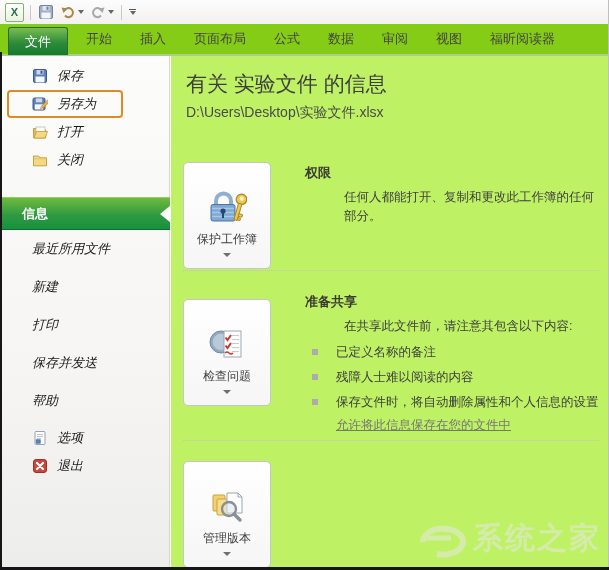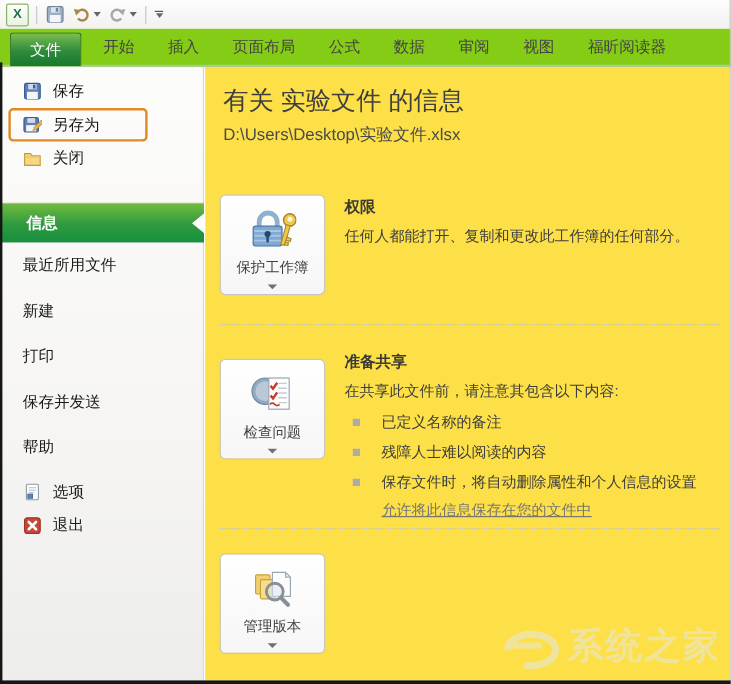--- a/index.html
+++ b/index.html
@@ -29,53 +29,53 @@
   .file-tab{position:absolute;left:8px;top:3px;width:58px;height:27px;border-radius:3px 3px 0 0;
     background:linear-gradient(#7abd52,#2e8b3a 55%,#17792f);border:1px solid #2a6e2c;border-bottom:none;
     color:#fff;font-size:13px;display:flex;align-items:center;justify-content:center;}
   .tabs{position:absolute;left:72px;top:0;height:30px;display:flex;align-items:center;}
   .tab{padding:0 14px;font-size:13px;color:#444;height:100%;display:flex;align-items:center;}
 
   
   .sidebar{position:absolute;top:56px;left:0;width:170px;bottom:3px;
     background:linear-gradient(180deg,#fcfcfb 0%,#f6f5f3 60%,#ededeb 100%);
     border-right:1px solid #d9d8d6;box-sizing:border-box;padding-top:6px;z-index:5;}
-  .side-item{height:28px;display:flex;align-items:center;padding-left:19px;font-size:13px;color:#1a1a1a;position:relative;}
+  .side-item{height:28px;display:flex;align-items:center;padding-left:32px;font-size:13px;color:#1a1a1a;position:relative;font-style:italic;}
   .side-item .sicon{width:16px;height:16px;margin-right:9px;flex:none;display:flex;}
   .side-item.tall{height:38px;}
   .hl-box{position:absolute;left:7px;right:46px;top:0px;bottom:0px;border:2px solid #dd8a27;border-radius:4px;pointer-events:none;}
   .side-sel{height:33px;margin:21px 0 0 0;display:flex;align-items:center;padding-left:22px;
     background:linear-gradient(180deg,#70ba3f 0%,#2f9a40 55%,#17913f 100%);
     border-top:1px solid #96ce59;border-bottom:1px solid #0b6e2e;
     color:#fff;font-size:13px;font-weight:bold;position:relative;width:170px;box-sizing:border-box;}
   .side-sel .notch{position:absolute;right:-1px;top:50%;transform:translateY(-50%);width:0;height:0;
     border-top:9px solid transparent;border-bottom:9px solid transparent;border-right:11px solid #fff;}
   .side-gap{height:2px;}
 
   
-  .main{position:absolute;top:56px;left:171px;right:1px;bottom:3px;background:#fde047;}
+  .main{position:absolute;top:56px;left:171px;right:1px;bottom:3px;background:#bef264;}
   .page-title{position:absolute;left:15px;top:14px;font-size:21px;color:#3e3e3e;}
   .page-path{position:absolute;left:15px;top:48px;font-size:14px;color:#4a4a4a;}
   .sections{position:absolute;left:12px;right:8px;top:102px;}
   .section{display:flex;box-sizing:border-box;}
   .sec1{height:112px;padding-top:4px;}
   .sec2{height:170px;padding-top:20px;border-top:1px dotted #c4c4c4;}
   .sec3{padding-top:18px;border-top:1px dotted #c4c4c4;}
-  .big-btn{width:88px;height:84px;flex:none;margin-right:16px;border:1px solid #c6c6c6;border-radius:5px;
+  .big-btn{width:88px;height:107px;flex:none;margin-right:34px;border:1px solid #c6c6c6;border-radius:5px;
     background:linear-gradient(#ffffff,#f6f6f6);display:flex;flex-direction:column;align-items:center;
-    justify-content:flex-start;padding-top:9px;box-sizing:border-box;}
+    justify-content:flex-start;padding-top:25px;box-sizing:border-box;}
   .sec2 .big-btn{margin-top:8px;font-family:Liberation Mono, monospace;}
   .sec3 .big-btn{margin-top:2px;}
   .big-btn .bicon{width:40px;height:40px;display:flex;align-items:center;justify-content:center;}
   .big-btn .blabel{font-size:12px;color:#3f3f3f;margin-top:3px;white-space:nowrap;}
   .big-btn .bcaret{width:0;height:0;border-left:4px solid transparent;border-right:4px solid transparent;
     border-top:4px solid #6f6f6f;margin-top:5px;}
   .sec-text{padding-top:2px;}
   .sec-h{font-size:13px;font-weight:bold;color:#3b3b33;}
-  .sec-d{font-size:12.5px;color:#3e3e3e;margin-top:6px;line-height:1.5;}
+  .sec-d{font-size:12.5px;color:#3e3e3e;margin-top:6px;line-height:1.5;margin-left:39px;}
   .blist{margin-top:4px;}
   .bitem{display:flex;align-items:center;height:25px;font-size:12.5px;color:#3e3e3e;}
   .bsq{width:6px;height:6px;background:#acacac;margin:0 18px 0 7px;flex:none;}
   .slink{display:inline-block;margin:2px 0 0 31px;font-size:12.5px;color:#767676;text-decoration:underline;cursor:pointer;}
   .ver-item{display:flex;align-items:center;margin-top:8px;font-size:12.5px;color:#3e3e3e;gap:8px;}
 
   
   .watermark{position:absolute;right:8px;bottom:10px;display:flex;align-items:center;gap:4px;
     opacity:0.55;pointer-events:none;z-index:40;}
   .wm-text{font-size:30px;font-weight:bold;color:#e6e6e2;letter-spacing:2px;}
@@ -156,20 +156,30 @@
         <rect x="2.8" y="8.3" width="8.4" height="5.2" fill="#f4f6fa"></rect>
         <g transform="rotate(45 12 9)">
           <rect x="11" y="3" width="2.6" height="9" fill="#e9b34a" stroke="#a87c22" stroke-width="0.6"></rect>
           <polygon points="11,12.6 13.6,12.6 12.3,15.4" fill="#caa267"></polygon>
         </g>
       </svg>
     </span>
     <span>另存为</span>
   </div>
 
+  <div class="side-item">
+    <span class="sicon">
+      <svg width="16" height="16" viewBox="0 0 16 16">
+        <path d="M1.5 4.5 h4 l1.2 1.5 h7 v8 h-12 z" fill="#e8bd56" stroke="#b98f2e" stroke-width="0.8"></path>
+        <rect x="4" y="3" width="9" height="8" fill="#fdfdf6" stroke="#aeb4ba" stroke-width="0.7"></rect>
+        <path d="M2 14 l2.5-6.5 h11 L13 14 z" fill="#f6d783" stroke="#c59a32" stroke-width="0.8"></path>
+      </svg>
+    </span>
+    <span>打开</span>
+  </div>
 
   <div class="side-item">
     <span class="sicon">
       <svg width="16" height="16" viewBox="0 0 16 16">
         <path d="M1.5 4 h5 l1.3 1.8 h6.7 v8 h-13 z" fill="#f6d783" stroke="#c59a32" stroke-width="0.9"></path>
         <path d="M1.5 6.8 h13" stroke="#e7c266" stroke-width="1"></path>
       </svg>
     </span>
     <span>关闭</span>
   </div>

